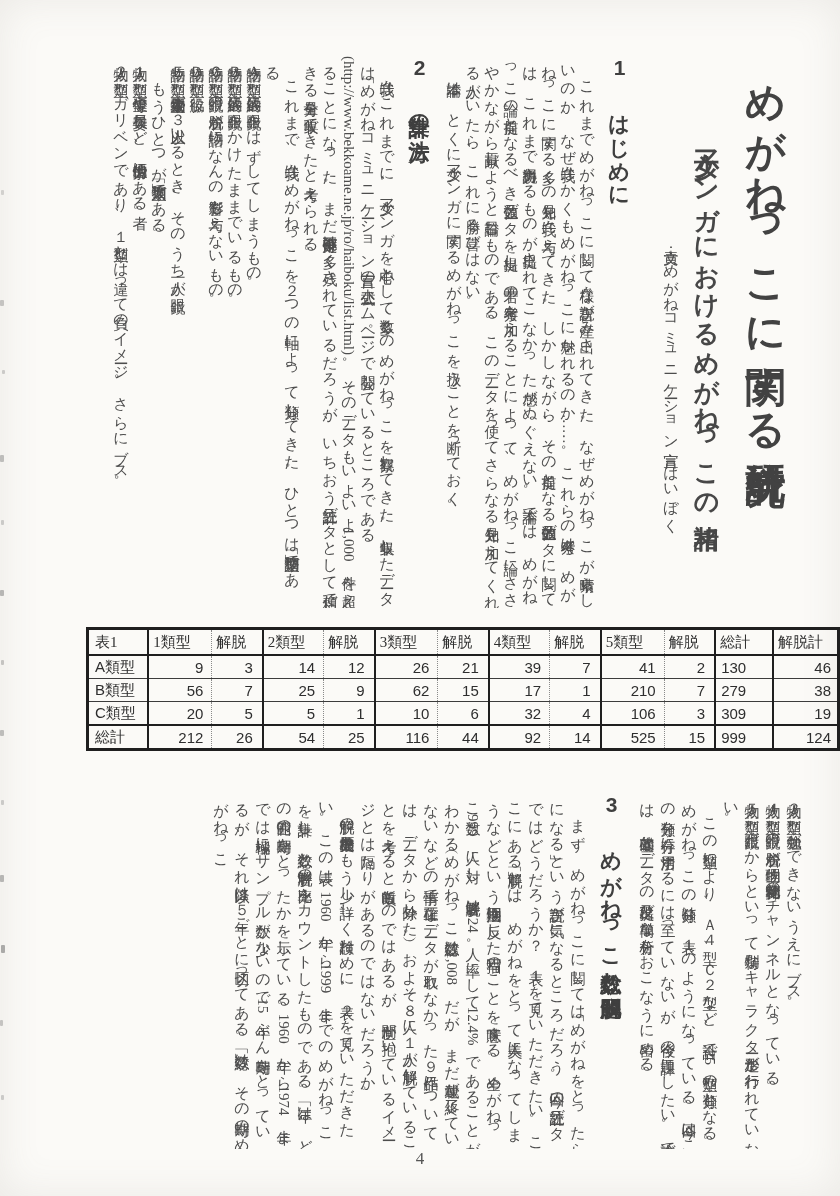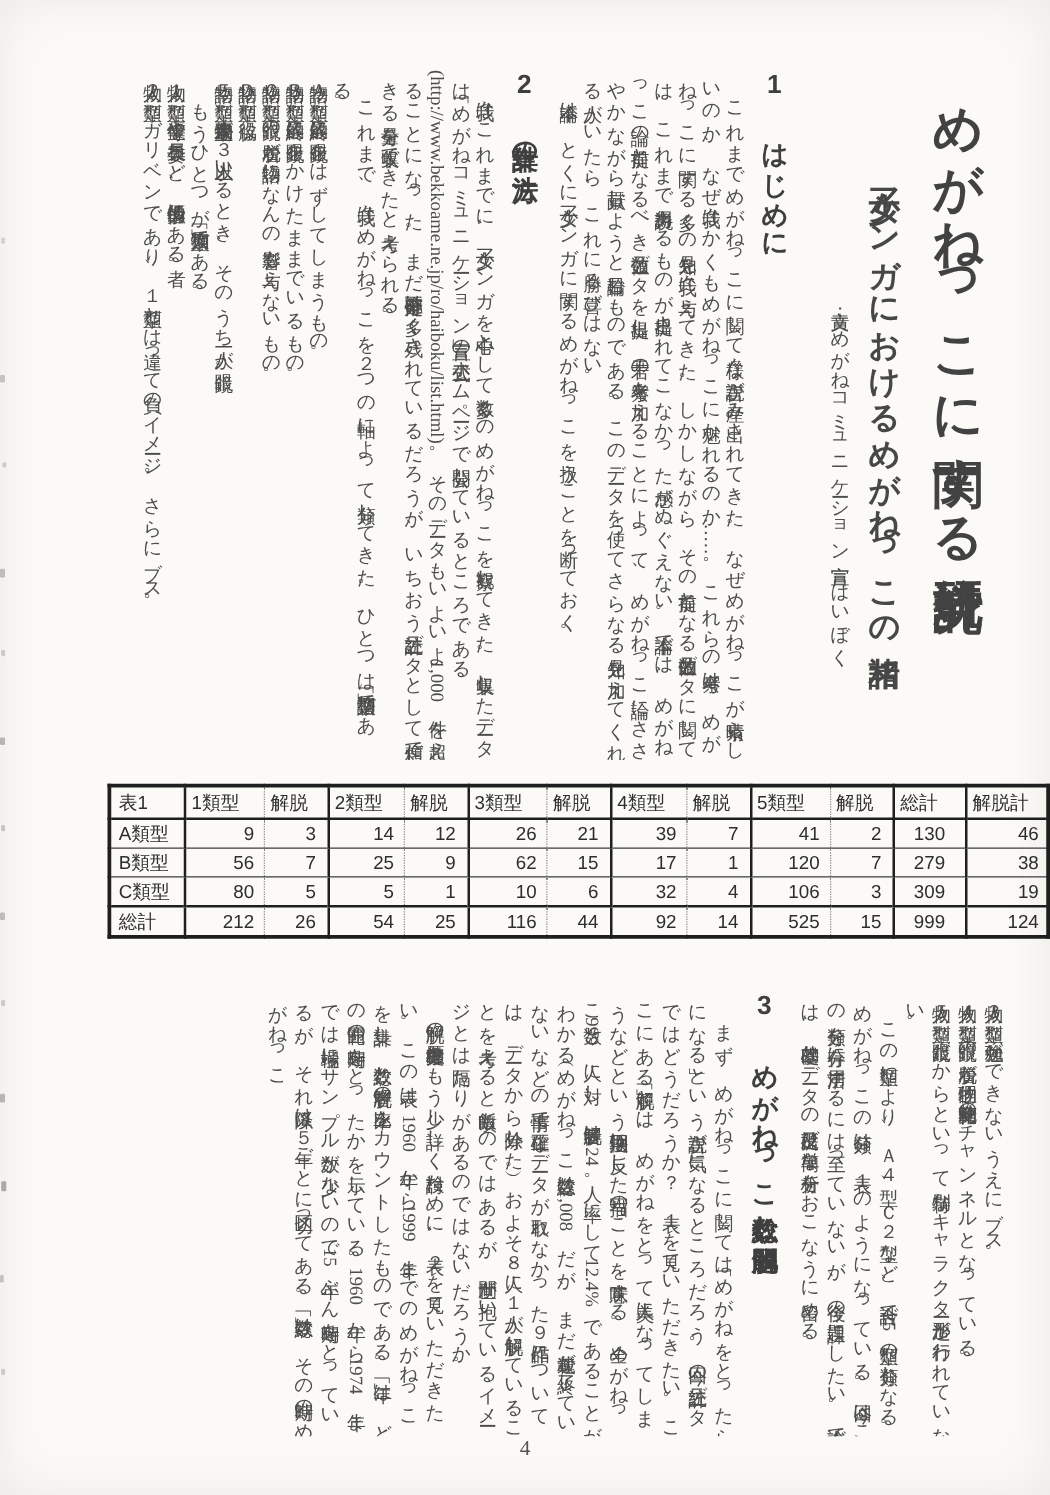--- a/index.html
+++ b/index.html
@@ -40,25 +40,25 @@
     color:#3f3f3f; text-orientation:upright;
   }
   
   .t1 {
     position:absolute; top:627px; left:86px;
     border-collapse:collapse; border:3px solid #1f1f1f;
     font-family:"Liberation Sans","DejaVu Sans",sans-serif;
     font-size:15px; color:#2e2e2e; background:transparent;
   }
   .t1 th, .t1 td { border-top:1px solid #3c3c3c; padding:1px 5px; height:20px; font-weight:normal; }
-  .t1 thead th { border-top:none; border-bottom:2px solid #1f1f1f; text-align:left; height:22px; }
+  .t1 thead th { border-top:none; border-bottom:2px solid #1f1f1f; text-align:left; height:22px;font-family:Liberation Serif, serif; }
   .t1 .c-label  { width:62px; text-align:left;  border-right:2px solid #1f1f1f; padding-left:6px; }
   .t1 .c-val    { width:60px; text-align:right; border-right:1px dotted #8a8a8a; padding-right:8px; }
   .t1 .c-ged    { width:44px; text-align:right; border-right:2px solid #1f1f1f; padding-right:9px; }
-  .t1 .c-total  { width:54px; text-align:center; border-right:2px solid #1f1f1f; padding-right:6px; }
+  .t1 .c-total  { width:54px; text-align:left; border-right:2px solid #1f1f1f; padding-right:6px; }
   .t1 .c-gtotal { width:64px; text-align:right; padding-right:6px; }
   .t1 thead .c-val, .t1 thead .c-ged, .t1 thead .c-total, .t1 thead .c-gtotal { text-align:left; padding-left:4px; }
   .t1 tr.total td { border-top:2px solid #1f1f1f; }
   
   .pageno {
     position:absolute; top:1149px; left:0; width:100%;
     text-align:center; font-size:17px; color:#565656;
   }
   .artifacts { position:absolute; inset:0; pointer-events:none; }
   .artifacts i { position:absolute; display:block; background:#6d6d6d; border-radius:1px; }
@@ -115,28 +115,28 @@
         <tr>
           <td class="c-label">B類型</td>
           <td class="c-val">56</td>
           <td class="c-ged">7</td>
           <td class="c-val">25</td>
           <td class="c-ged">9</td>
           <td class="c-val">62</td>
           <td class="c-ged">15</td>
           <td class="c-val">17</td>
           <td class="c-ged">1</td>
-          <td class="c-val">120</td>
+          <td class="c-val">210</td>
           <td class="c-ged">7</td>
           <td class="c-total">279</td>
           <td class="c-gtotal">38</td>
         </tr>
         <tr>
           <td class="c-label">C類型</td>
-          <td class="c-val">80</td>
+          <td class="c-val">20</td>
           <td class="c-ged">5</td>
           <td class="c-val">5</td>
           <td class="c-ged">1</td>
           <td class="c-val">10</td>
           <td class="c-ged">6</td>
           <td class="c-val">32</td>
           <td class="c-ged">4</td>
           <td class="c-val">106</td>
           <td class="c-ged">3</td>
           <td class="c-total">309</td>

